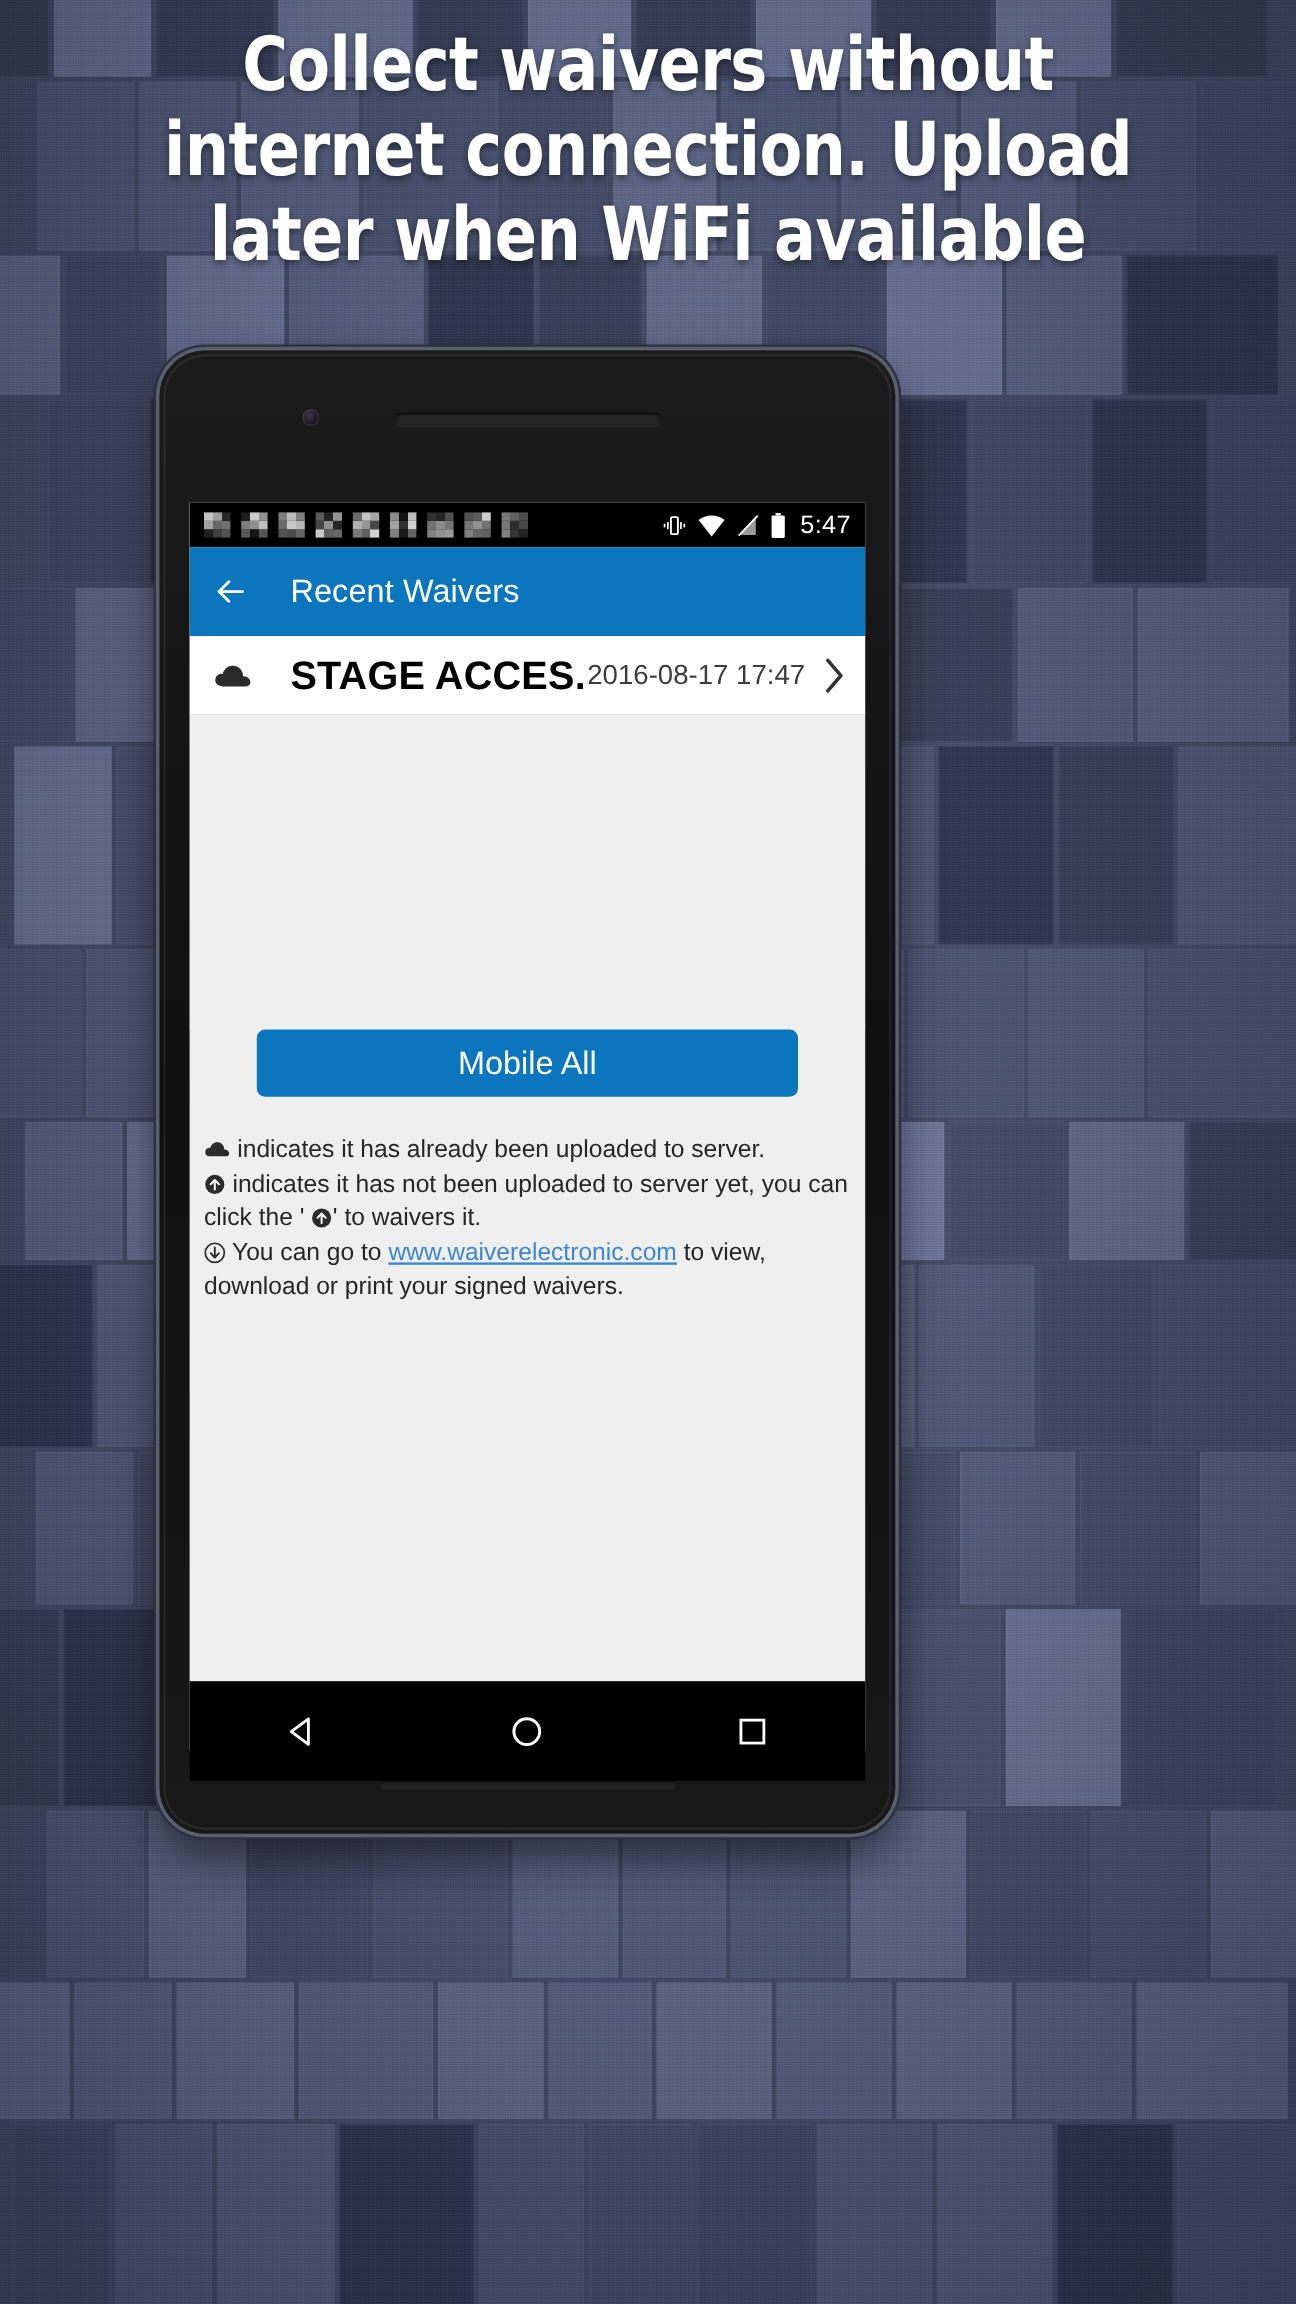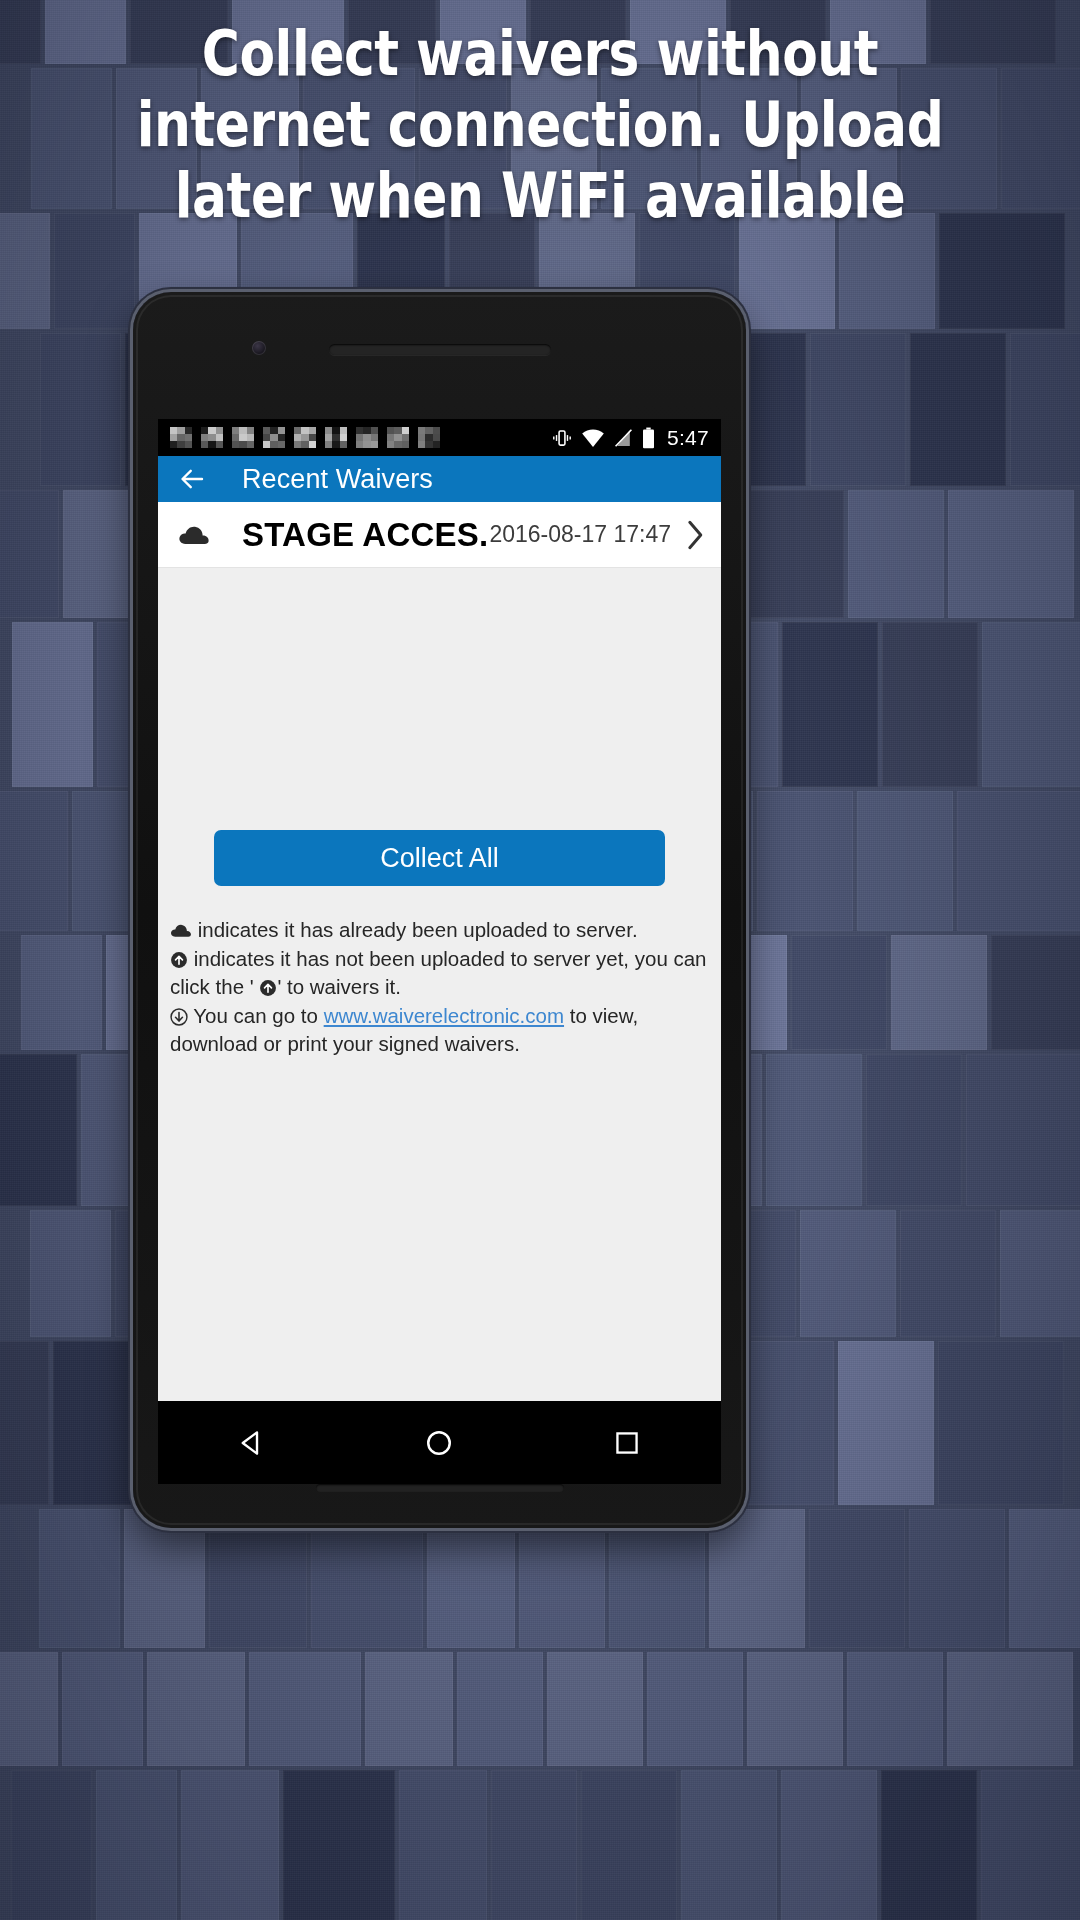--- a/index.html
+++ b/index.html
@@ -106,21 +106,21 @@
     width:22px; height:22px;
     image-rendering:pixelated;
     background-size:100% 100%;
     opacity:.92;
   }
   #sb-right { display:flex; align-items:center; gap:9px; }
   #sb-time { font-size:21px; font-weight:400; letter-spacing:.3px; margin-left:3px; }
 
   
   #toolbar {
-    height:46px; background:#0b76bd;
+    height:74px; background:#0b76bd;
     display:flex; align-items:center;
     padding-left:19px;
   }
   #toolbar .title {
     color:#fff; font-size:27px; font-weight:400; margin-left:35px;
     letter-spacing:.1px;
   }
 
   
   #list { background:#fff; }
@@ -401,21 +401,21 @@
           <svg width="20" height="30" viewBox="0 0 16 26">
             <path d="M3.5 2 L13 13 L3.5 24" fill="none" stroke="#333" stroke-width="2.6" stroke-linecap="round" stroke-linejoin="round"></path>
           </svg>
         </span>
       </div>
     </div>
 
     <div id="listfill"></div>
 
     <div id="actions">
-      <button class="btn" id="btn-upload">Collect All</button>
+      <button class="btn" id="btn-upload">Mobile All</button>
     </div>
 
     <div id="help">
       <p>
         <span>
           <svg width="22" height="15" viewBox="0 0 32 22" style="vertical-align:-1px">
             <path d="M7.5 20 C3 20 0.6 16.6 1.6 13.3 C2.4 10.6 5 9.2 7.6 9.6
                      C8.6 5.2 12.6 2.2 17 2.8 C21.6 3.4 24.8 7.4 24.6 11.6
                      C28.4 11.4 31 14.2 30.6 17.2 C30.3 19 28.7 20 26.8 20 Z" fill="#2b2b2b"></path>
           </svg></span><span> indicates it has already been uploaded to server.</span>

